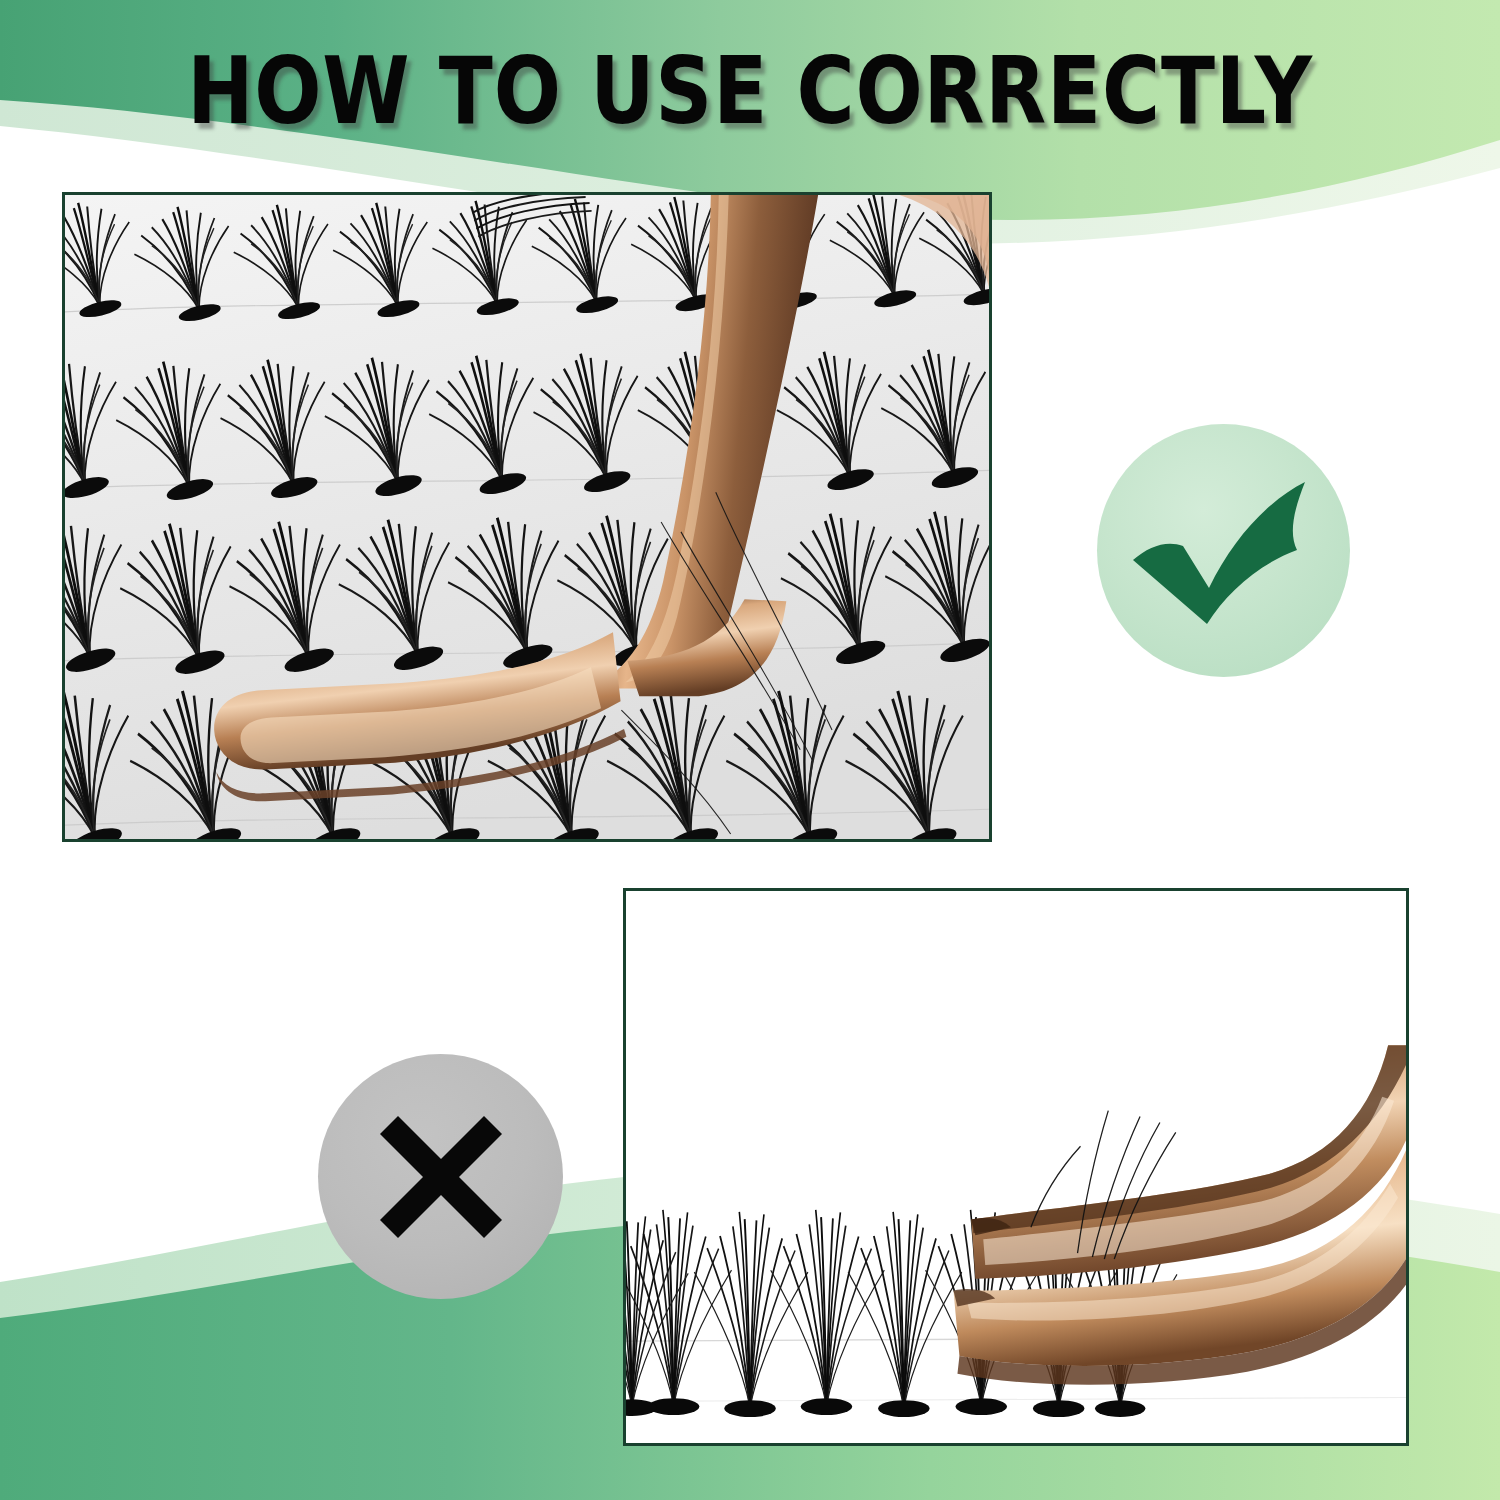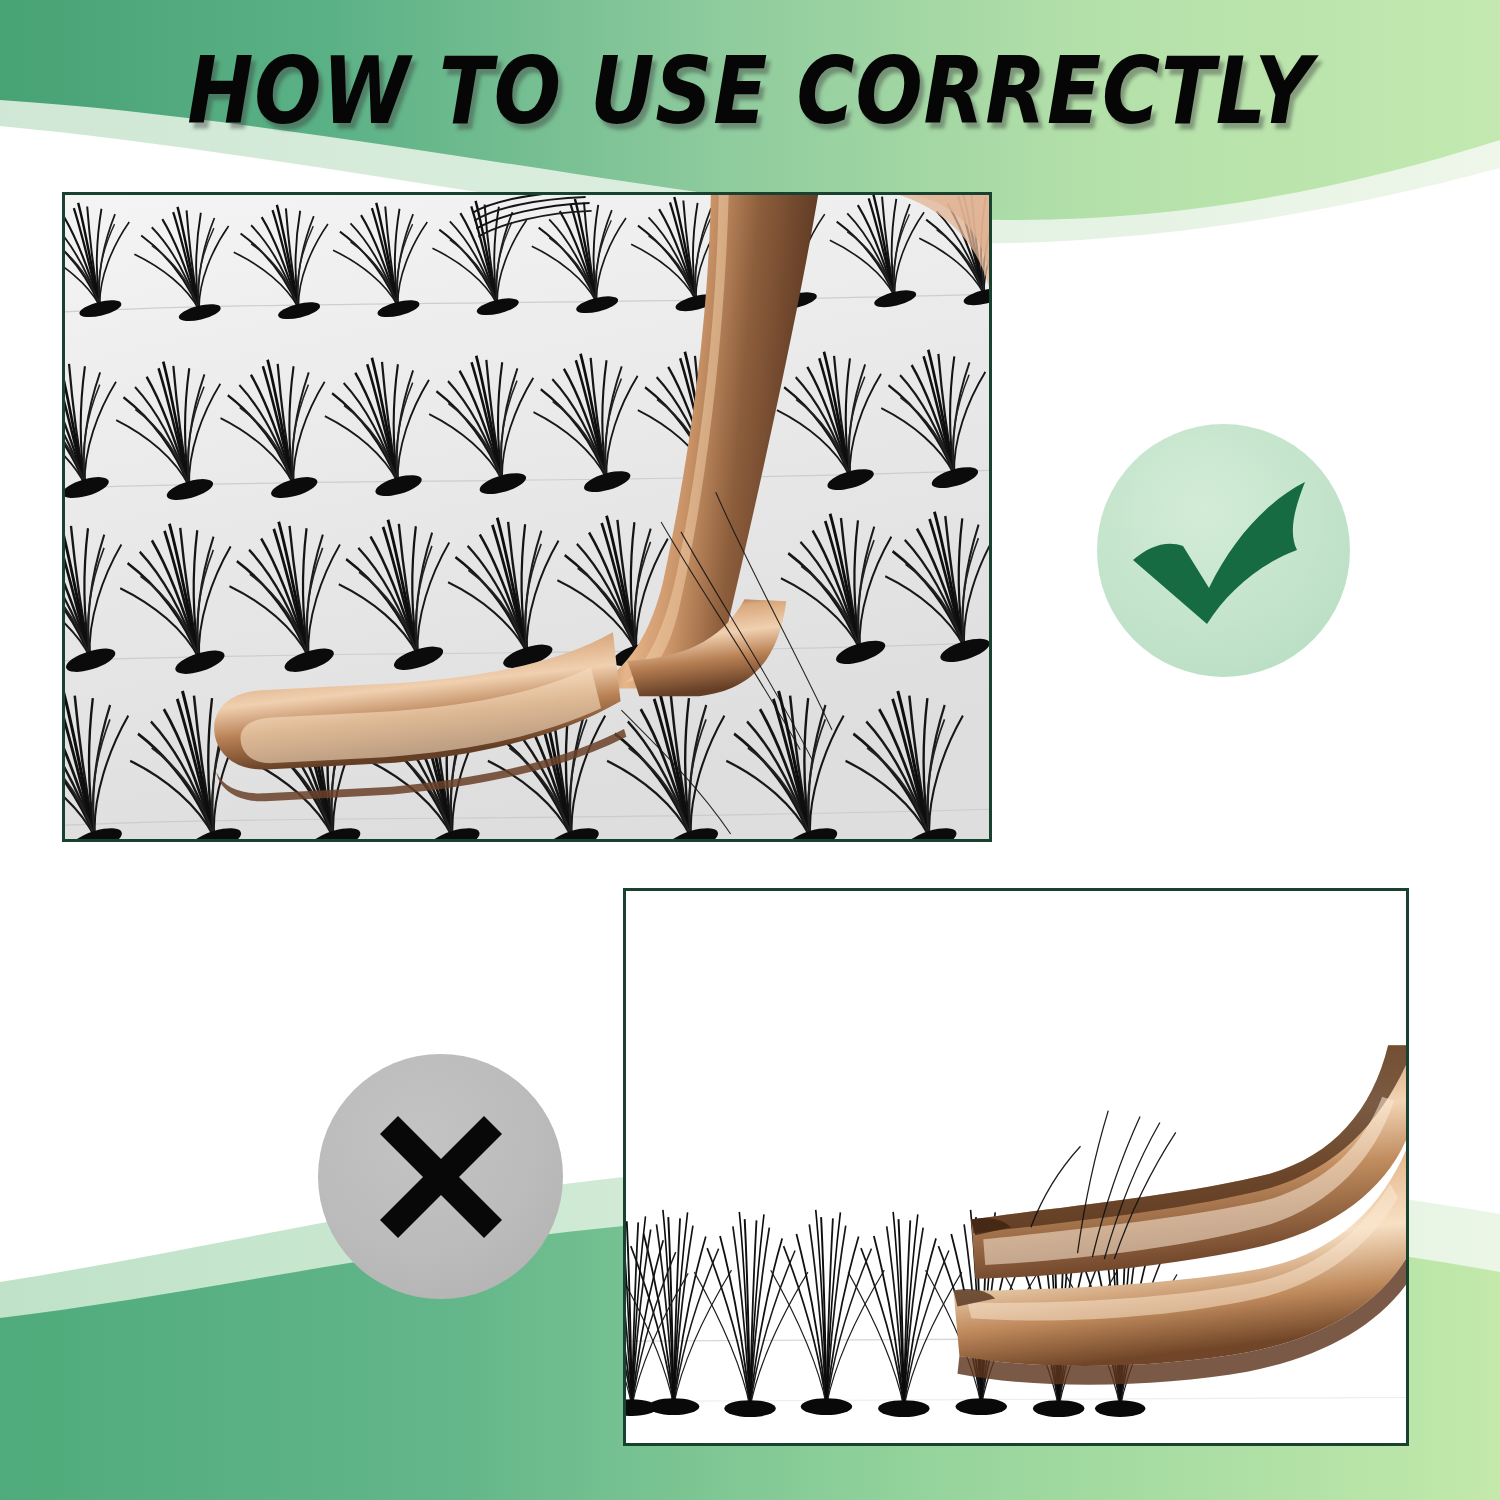--- a/index.html
+++ b/index.html
@@ -3,21 +3,21 @@
 <meta charset="utf-8">
 <style>
   html,body{margin:0;padding:0;}
   body{
     width:1500px;height:1500px;
     background:#ffffff;
     font-family:"Liberation Sans", sans-serif;
     overflow:hidden;
     position:relative;
   }
-  .stage{position:absolute;inset:0;width:1500px;height:1500px;overflow:hidden;font-style:italic;}
+  .stage{position:absolute;inset:0;width:1500px;height:1500px;overflow:hidden;}
 
   
   .bg-waves{position:absolute;inset:0;width:1500px;height:1500px;z-index:0;pointer-events:none;}
 
   
   .title{
     position:absolute;
     left:0;right:0;top:44px;
     text-align:center;
     z-index:5;

